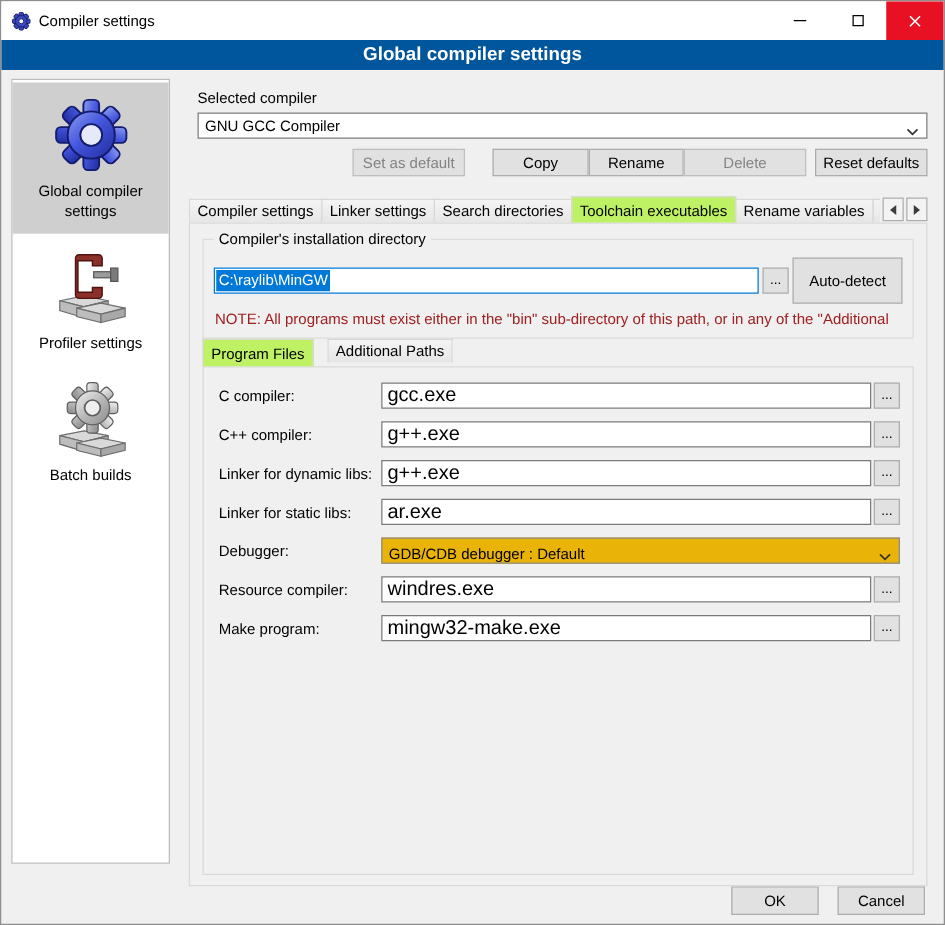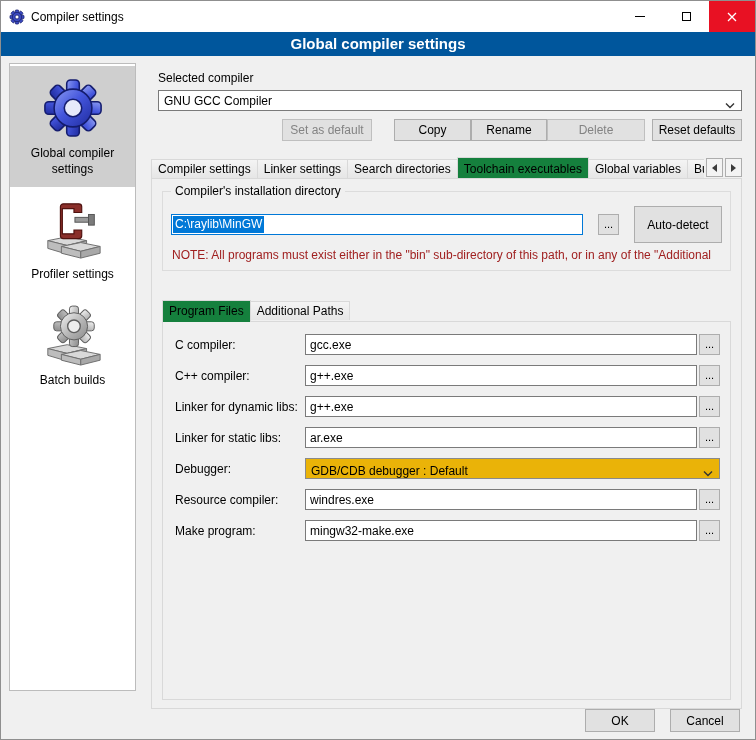--- a/index.html
+++ b/index.html
@@ -42,45 +42,45 @@
   .b-copy { margin-left: 22px; width: 77px; }
   .b-rename { width: 76px; }
   .b-delete { width: 98px; }
   .b-reset-defaults { margin-left: auto; margin-right: 7px; width: 90px; }
 
   
   .tabbar { position: relative; margin: 15px 0 0 5px; width: 591px; height: 22px; }
   .tabs-strip { display: flex; align-items: flex-end; height: 22px; overflow: hidden; margin-right: 38px; }
   .tab { height: 19px; display: flex; align-items: center; padding: 0 6px; background: linear-gradient(#f4f4f4, #e6e6e6); border: 1px solid #d9d9d9; border-bottom: none; white-space: nowrap; cursor: pointer; }
   .tab + .tab { margin-left: -1px; }
-  .tab.active { height: 22px; background: #15803d; position: relative; z-index: 2; margin-bottom: -1px; }
+  .tab.active { height: 22px; background: #bef264; position: relative; z-index: 2; margin-bottom: -1px; }
   .tab.truncated { max-width: 40px; overflow: hidden; border-right: none; }
   .tab-scroll { position: absolute; right: 0; bottom: 1px; display: flex; }
   .scroll-btn { width: 17px; height: 19px; background: #f3f3f3; border: 1px solid #adadad; display: flex; align-items: center; justify-content: center; margin-left: 2px; cursor: pointer; }
   .tri-left { width: 0; height: 0; border-top: 4px solid transparent; border-bottom: 4px solid transparent; border-right: 5px solid #3c3c3c; }
   .tri-right { width: 0; height: 0; border-top: 4px solid transparent; border-bottom: 4px solid transparent; border-left: 5px solid #3c3c3c; }
 
   .tabpanel { margin-left: 5px; width: 591px; height: 531px; background: #f0f0f0; border: 1px solid #d9d9d9; padding: 0 7px; display: flex; flex-direction: column; position: relative; z-index: 1; }
 
   
   .groupbox { position: relative; border: 1px solid #dcdcdc; margin: 12px 3px 0 3px; padding: 14px 8px 6px 8px; }
   .group-title { position: absolute; top: -8px; left: 8px; background: #f0f0f0; padding: 0 4px; }
-  .dir-row { display: flex; align-items: center; gap: 15px; }
+  .dir-row { display: flex; align-items: center; gap: 3px; }
   .install-input { flex: 1; height: 21px; background: #fff; border: 1px solid #0078D7; display: flex; align-items: center; padding-left: 1px; overflow: hidden; cursor: text; }
   .sel-text { display: inline-block; background: #0078D7; color: #fff; height: 17px; line-height: 17px; padding: 0 2px; white-space: nowrap; }
   .browse-btn { width: 21px; height: 21px; background: #E1E1E1; border: 1px solid #ADADAD; font-family: "Liberation Sans", sans-serif; font-size: 11px; line-height: 1; cursor: pointer; }
   .autodetect-btn { width: 88px; height: 37px; background: #E1E1E1; border: 1px solid #ADADAD; font-family: "Liberation Sans", sans-serif; font-size: 12px; cursor: pointer; }
   .note { margin: 5px 0 2px 1px; color: #a02020; white-space: nowrap; overflow: hidden; }
 
   
-  .subtabbar { display: flex; align-items: center; height: 22px; margin: 28px 0 0 3px; }
+  .subtabbar { display: flex; align-items: flex-start; height: 22px; margin: 0 0 0 3px; gap: 12px; }
   .subpanel { flex: 1; margin: 0 3px 8px 3px; border: 1px solid #d9d9d9; background: #f0f0f0; padding: 12px 10px 0 12px; position: relative; z-index: 1; }
   .form-row { display: flex; align-items: center; margin-bottom: 10px; height: 21px; }
   .form-label { width: 130px; flex: 0 0 auto; }
-  .form-input { flex: 1; height: 21px; border: 1px solid #7a7a7a; background: #fff; padding: 0 4px; font-family: "Liberation Sans", sans-serif; font-size: 12px; }
+  .form-input { flex: 1; height: 21px; border: 1px solid #7a7a7a; background: #fff; padding: 0 4px; font-family: "Liberation Sans", sans-serif; font-size: 16px; }
   .form-row .browse-btn { margin-left: 2px; flex: 0 0 auto; }
   .form-select { flex: 1; height: 21px; background: #eab308; border: 1px solid #8a8a8a; display: flex; align-items: flex-end; padding: 0 20px 0 5px; position: relative; cursor: default; }
   .form-select .chev { position: absolute; right: 6px; top: 7px; }
 
   
   .footer-btn { position: absolute; top: 708px; height: 23px; width: 70px; background: #E1E1E1; border: 1px solid #ADADAD; font-family: "Liberation Sans", sans-serif; font-size: 12px; cursor: pointer; }
   .ok-btn { right: 100px; }
   .cancel-btn { right: 15px; }
 </style>
 </head>
@@ -206,21 +206,21 @@
         <button class="btn b-delete disabled">Delete</button>
         <button class="btn b-reset-defaults">Reset defaults</button>
       </div>
 
     <div class="tabbar">
       <div class="tabs-strip">
           <div class="tab">Compiler settings</div>
           <div class="tab">Linker settings</div>
           <div class="tab">Search directories</div>
           <div class="tab active">Toolchain executables</div>
-          <div class="tab">Global variables</div>
+          <div class="tab">Rename variables</div>
           <div class="tab truncated">Buil</div>
         </div>
       <div class="tab-scroll">
         <button class="scroll-btn">
             <span class="tri-left"></span>
           </button>
         <button class="scroll-btn">
             <span class="tri-right"></span>
           </button>
       </div>

